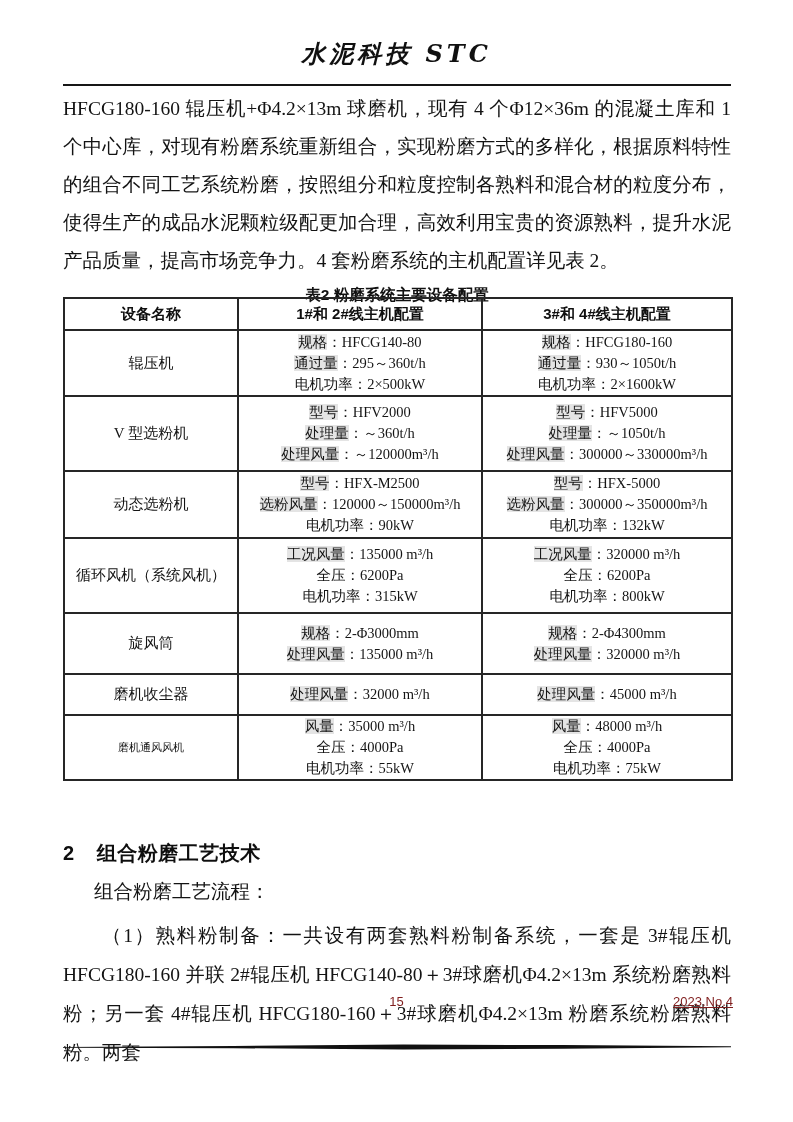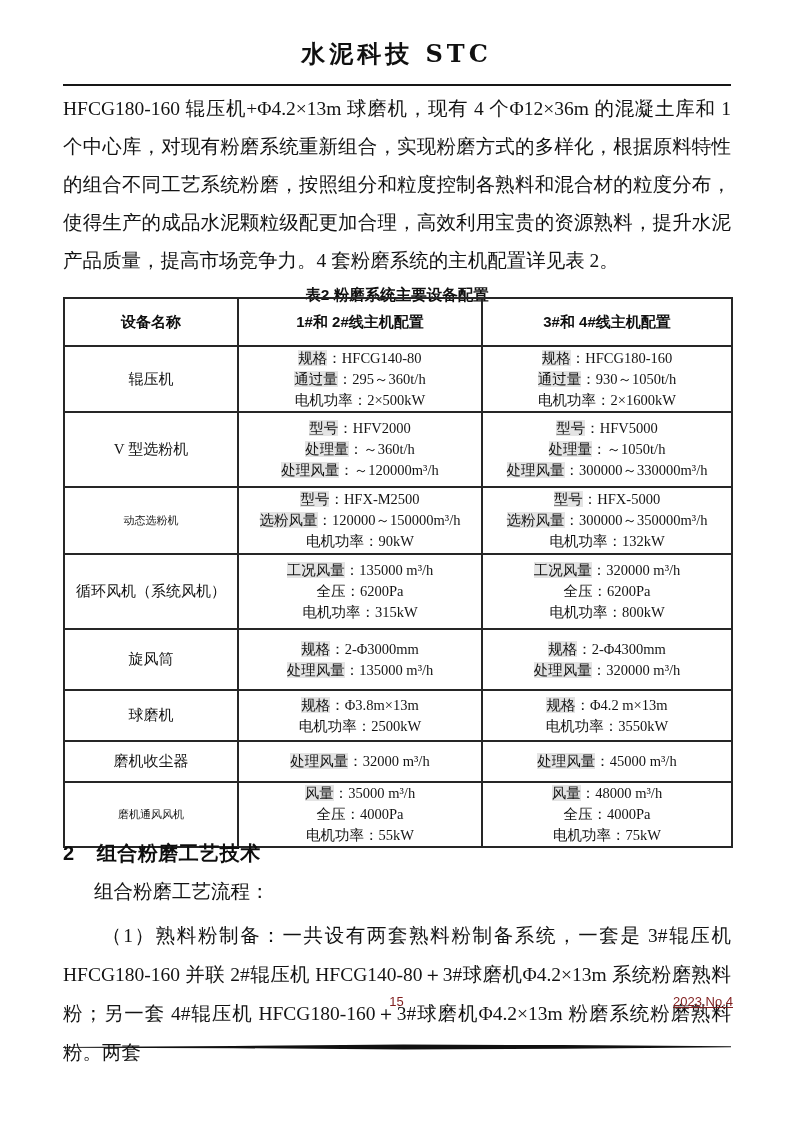--- a/index.html
+++ b/index.html
@@ -13,21 +13,21 @@
     font-family:"Liberation Serif","DejaVu Serif",serif;
     color:#141414;
   }
   .content-x{left:63px;width:668px;}
 
   
   .journal-title{
     position:absolute;top:38px;left:0;width:793px;
     text-align:center;
     font-family:"DejaVu Serif","Liberation Serif",serif;
-    font-weight:700;
+    font-style:italic;font-weight:700;
     font-size:24px;letter-spacing:4px;
     color:#101010;
   }
   .header-rule{
     position:absolute;top:84px;height:0;
     border-top:2px solid #161616;
   }
 
   
   .para{
@@ -101,21 +101,21 @@
 
   <div class="table-caption content-x">表2  粉磨系统主要设备配置</div>
 
   <table class="cfg content-x" id="cfg-table" style="width:668px;">
     <colgroup>
       <col style="width:174px">
         <col style="width:244px">
         <col style="width:250px">
     </colgroup>
     <thead>
-        <tr style="height: 48px;">
+        <tr style="height: 32px;">
           <th>设备名称</th>
           <th>1#和 2#线主机配置</th>
           <th>3#和 4#线主机配置</th>
         </tr>
       </thead>
     <tbody>
         <tr style="height: 66px;">
           <td style="font-size: 15px;">辊压机</td>
           <td>
             <div class="cell-line"><span class="hl">规格</span>：HFCG140-80</div>
@@ -135,21 +135,21 @@
             <div class="cell-line"><span class="hl">处理量</span>：～360t/h</div>
             <div class="cell-line"><span class="hl">处理风量</span>：～120000m³/h</div>
           </td>
           <td>
             <div class="cell-line"><span class="hl">型号</span>：HFV5000</div>
             <div class="cell-line"><span class="hl">处理量</span>：～1050t/h</div>
             <div class="cell-line"><span class="hl">处理风量</span>：300000～330000m³/h</div>
           </td>
         </tr>
         <tr style="height: 67px;">
-          <td style="font-size: 11px;">动态选粉机</td>
+          <td style="font-size: 15px;">动态选粉机</td>
           <td>
             <div class="cell-line"><span class="hl">型号</span>：HFX-M2500</div>
             <div class="cell-line"><span class="hl">选粉风量</span>：120000～150000m³/h</div>
             <div class="cell-line">电机功率：90kW</div>
           </td>
           <td>
             <div class="cell-line"><span class="hl">型号</span>：HFX-5000</div>
             <div class="cell-line"><span class="hl">选粉风量</span>：300000～350000m³/h</div>
             <div class="cell-line">电机功率：132kW</div>
           </td>
@@ -169,31 +169,20 @@
         </tr>
         <tr style="height: 61px;">
           <td style="font-size: 15px;">旋风筒</td>
           <td>
             <div class="cell-line"><span class="hl">规格</span>：2-Φ3000mm</div>
             <div class="cell-line"><span class="hl">处理风量</span>：135000 m³/h</div>
           </td>
           <td>
             <div class="cell-line"><span class="hl">规格</span>：2-Φ4300mm</div>
             <div class="cell-line"><span class="hl">处理风量</span>：320000 m³/h</div>
-          </td>
-        </tr>
-        <tr style="height: 51px;">
-          <td style="font-size: 15px;">球磨机</td>
-          <td>
-            <div class="cell-line"><span class="hl">规格</span>：Φ3.8m×13m</div>
-            <div class="cell-line">电机功率：2500kW</div>
-          </td>
-          <td>
-            <div class="cell-line"><span class="hl">规格</span>：Φ4.2 m×13m</div>
-            <div class="cell-line">电机功率：3550kW</div>
           </td>
         </tr>
         <tr style="height: 41px;">
           <td style="font-size: 15px;">磨机收尘器</td>
           <td>
             <div class="cell-line"><span class="hl">处理风量</span>：32000 m³/h</div>
           </td>
           <td>
             <div class="cell-line"><span class="hl">处理风量</span>：45000 m³/h</div>
           </td>

